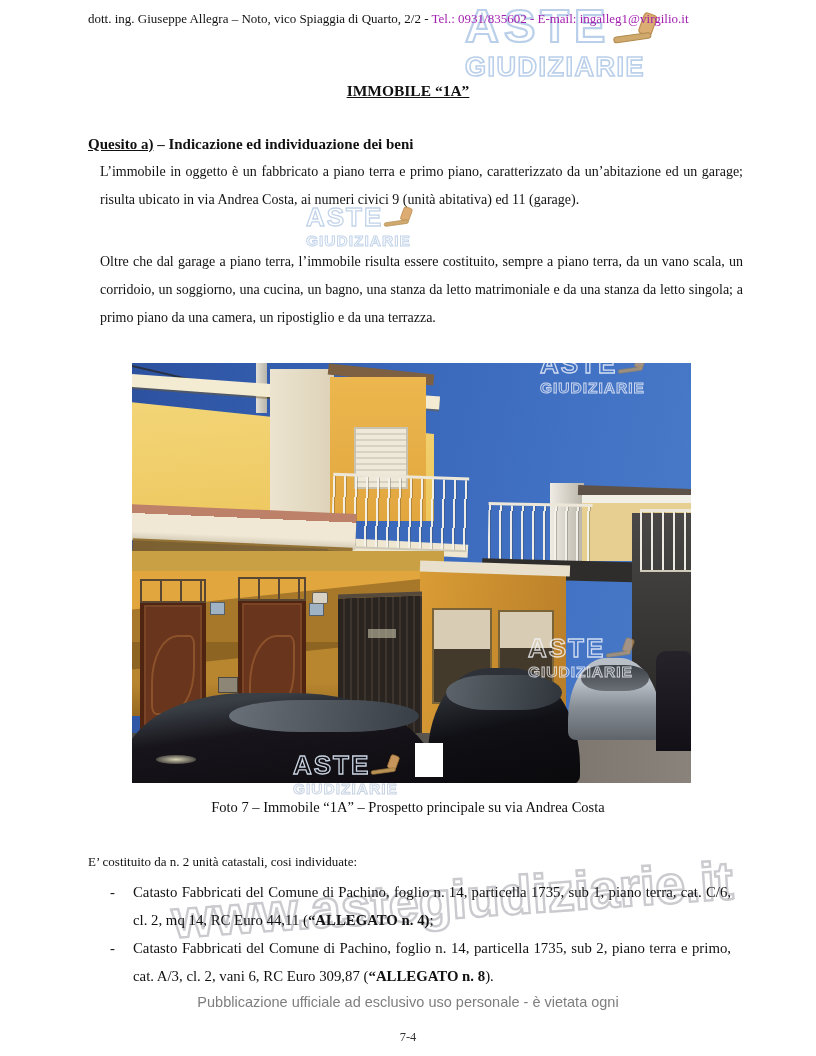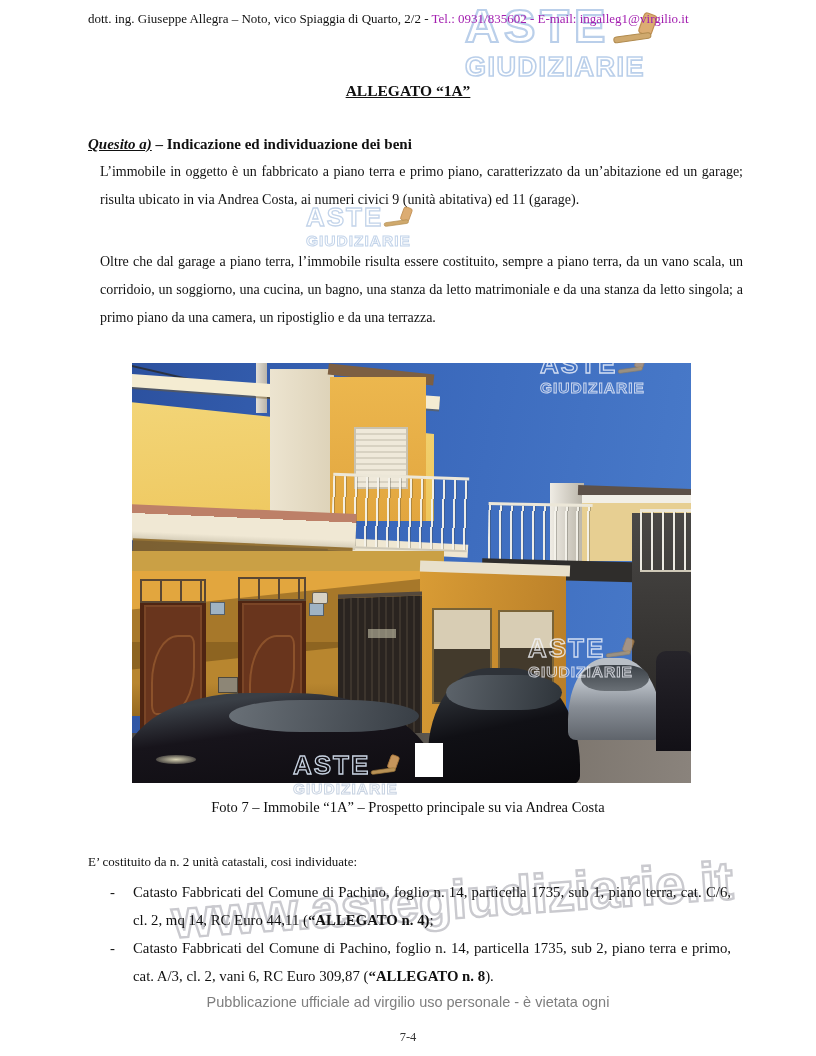--- a/index.html
+++ b/index.html
@@ -9,21 +9,21 @@
     font-family:"Liberation Serif", serif; color:#111;
   }
   .txt { position:absolute; z-index:3; }
 
   
   .hdr { top:10px; left:88px; width:650px; font-size:13px; line-height:18px; white-space:nowrap; }
   .hdr .accent { color:#a21caf; }
   .doc-title { top:82px; left:0; width:816px; text-align:center; font-size:15.5px; font-weight:bold; }
   .doc-title span { text-decoration:underline; }
   .quesito { top:134px; left:88px; width:643px; font-size:15px; font-weight:bold; line-height:20px; }
-  .quesito .u { text-decoration:underline;font-style:italic; }
+  .quesito .u { text-decoration:underline; }
   .para { left:100px; width:643px; font-size:14px; line-height:28px; text-align:justify;font-family:Liberation Serif, serif; }
   .p1 { top:158px; }
   .p2 { top:248px; }
   .caption { top:797px; left:0; width:816px; text-align:center; font-size:14.5px; line-height:20px; }
   .intro { top:848px; left:88px; width:643px; font-size:13px; line-height:28px; }
   .catlist { top:878px; left:110px; width:621px; font-size:14.8px; line-height:28px; }
   .cat-item { display:flex; }
   .cat-marker { width:23px; flex:none; }
   .cat-text { flex:1; text-align:justify; }
   .footer { top:993px; left:0; width:816px; text-align:center;
@@ -170,21 +170,21 @@
         <rect x="2" y="28" width="46" height="7" rx="3.5" transform="rotate(-8 25 31)" fill="#caa05e" stroke="#a97f3c" stroke-width="1.2"></rect>
       </svg>
     </span>
     <span class="wm2">GIUDIZIARIE</span>
   </div>
 
   <div class="wm wm-url">www.astegiudiziarie.it</div>
 
   <div class="txt hdr"><span>dott. ing. Giuseppe Allegra – Noto, vico Spiaggia di Quarto, 2/2 - </span><span class="accent">Tel.: 0931/835602 - E-mail: ingalleg1@virgilio.it</span></div>
 
-  <div class="txt doc-title"><span>ALLEGATO “1A”</span></div>
+  <div class="txt doc-title"><span>IMMOBILE “1A”</span></div>
 
   <div class="txt quesito"><span class="u">Quesito a)</span><span> – Indicazione ed individuazione dei beni</span></div>
 
   <div class="txt para p1">L’immobile in oggetto è un fabbricato a piano terra e primo piano, caratterizzato da un’abitazione ed un garage; risulta ubicato in via Andrea Costa, ai numeri civici 9 (unità abitativa) ed 11 (garage).</div>
   <div class="txt para p2">Oltre che dal garage a piano terra, l’immobile risulta essere costituito, sempre a piano terra, da un vano scala, un corridoio, un soggiorno, una cucina, un bagno, una stanza da letto matrimoniale e da una stanza da letto singola; a primo piano da una camera, un ripostiglio e da una terrazza.</div>
 
   <div class="photo">
     <div class="ph wire"></div>
     <div class="ph chimney"></div>
     <div class="ph parapet"></div>
@@ -267,17 +267,17 @@
       <span class="cat-marker">-</span>
       <span class="cat-text"><span>Catasto Fabbricati del Comune di Pachino, foglio n. 14, particella 1735, sub 1, piano terra, cat. C/6, cl. 2, mq 14, RC Euro 44,11 (</span><b>“ALLEGATO n. 4)</b><span>;</span></span>
     </div>
     <div class="cat-item">
       <span class="cat-marker">-</span>
       <span class="cat-text"><span>Catasto Fabbricati del Comune di Pachino, foglio n. 14, particella 1735, sub 2, piano terra e primo, cat. A/3, cl. 2, vani 6, RC Euro 309,87 (</span><b>“ALLEGATO n. 8</b><span>).</span></span>
     </div>
   </div>
 
   <div class="txt footer">
-    <div>Pubblicazione ufficiale ad virgilio uso personale - è vietata ogni</div>
+    <div>Pubblicazione ufficiale ad esclusivo uso personale - è vietata ogni</div>
   </div>
   <div class="txt pagenum">7-4</div>
 
 </div>
 
 </body></html>

